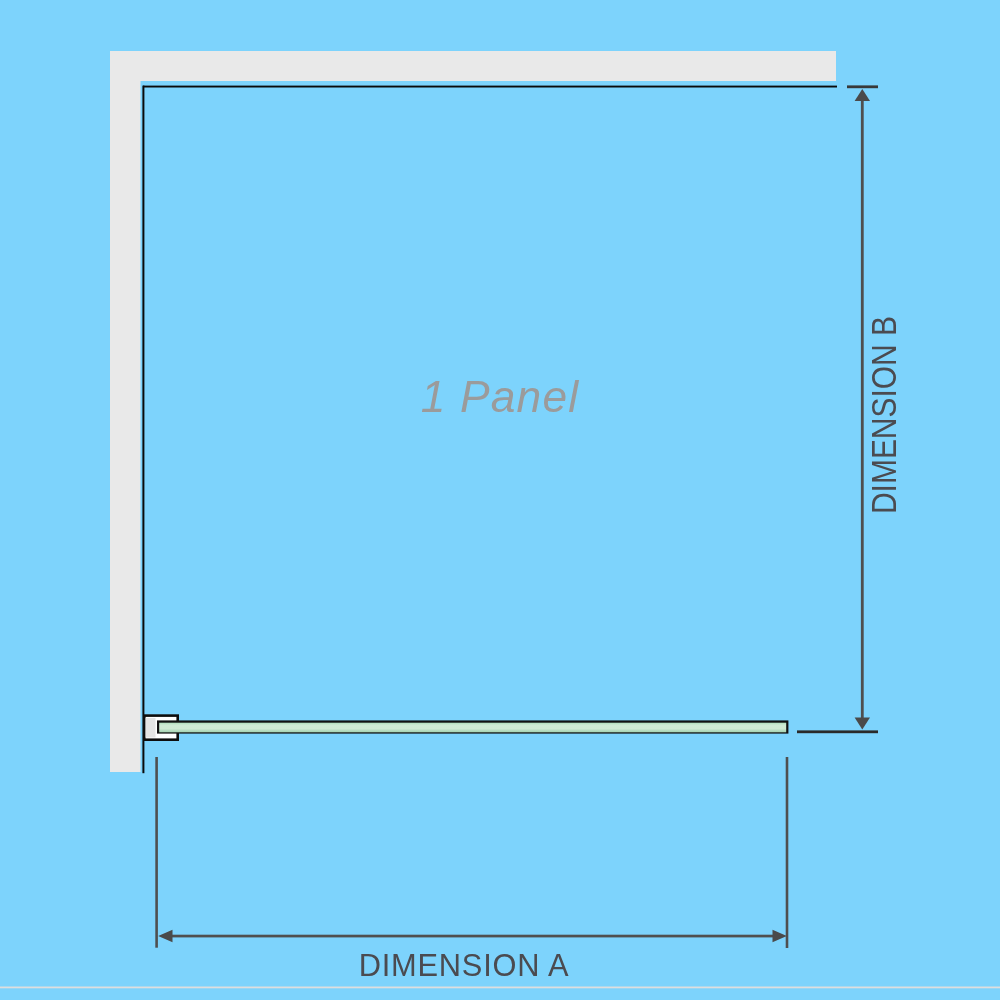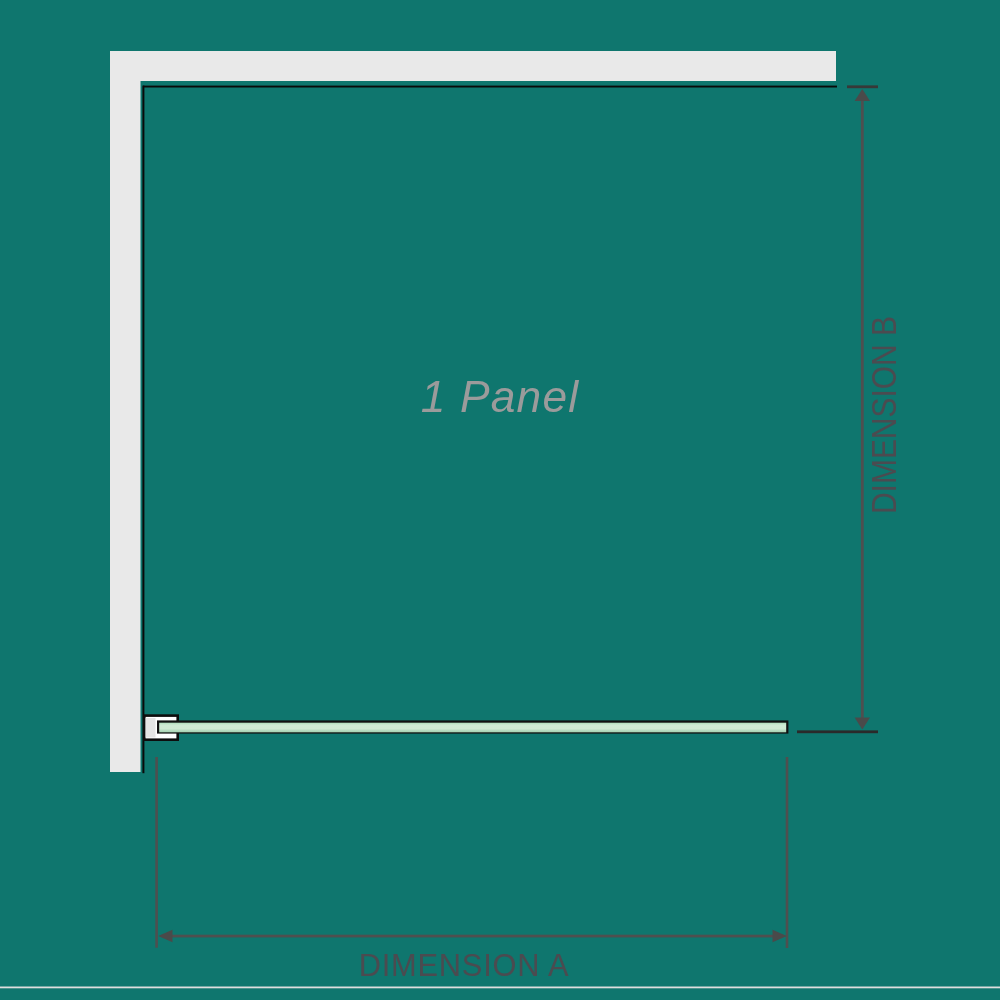--- a/index.html
+++ b/index.html
@@ -1,16 +1,16 @@
 <!DOCTYPE html>
 <html><head>
 <meta charset="utf-8">
 <style>
   html,body{margin:0;padding:0;background:#ffffff;}
-  #page{position:relative;width:1000px;height:1000px;background:#0f766e;overflow:hidden;
+  #page{position:relative;width:1000px;height:1000px;background:#7dd3fc;overflow:hidden;
         font-family:"Liberation Sans", sans-serif;text-align:center;}
   svg{position:absolute;left:0;top:0;}
 </style>
 </head>
 <body>
 <div id="page">
 <svg width="1000" height="1000" viewBox="0 0 1000 1000">
   <defs>
     <linearGradient id="glass" x1="0" y1="0" x2="0" y2="1">
       <stop offset="0" stop-color="#aedcba"></stop>

